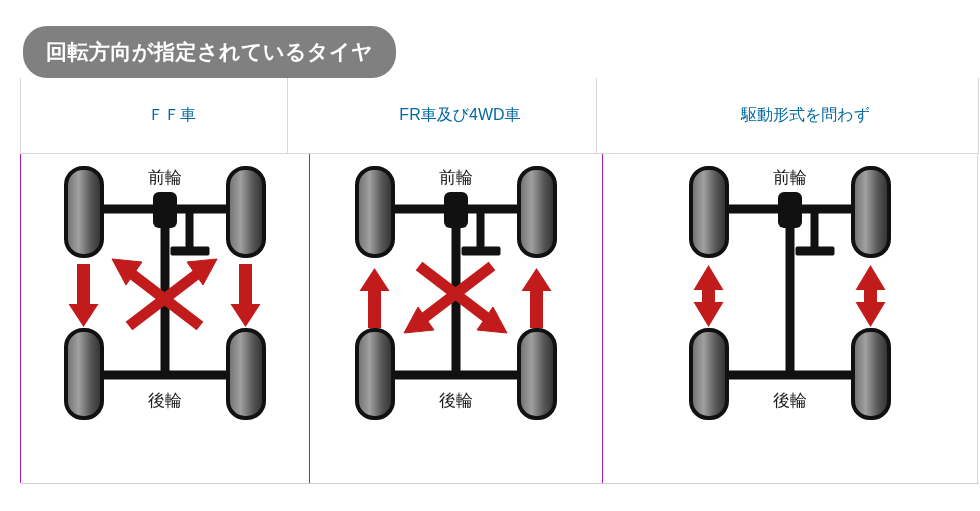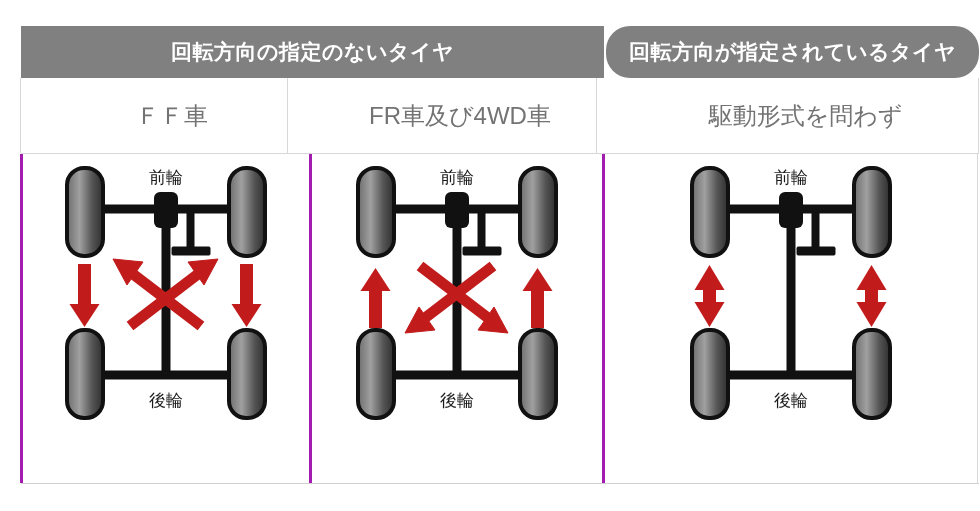--- a/index.html
+++ b/index.html
@@ -56,22 +56,22 @@
     display: flex;
     height: 76px;
     width: 100%;
     border-bottom: 1px solid #d8d8d8;
     box-sizing: border-box;
   }
   .sub-cell {
     display: flex;
     align-items: center;
     justify-content: center;
-    font-size: 24px;
-    color: #737373;
+    font-size: 16px;
+    color: #0369a1;
     box-sizing: border-box;
     border-left: 1px solid #d8d8d8;
     border-right: 1px solid #d8d8d8;
     margin-left: -1px;
     padding-left: 36px;
   }
   .sub-cell.c1 { width: 290px; border-left: 1px solid #d8d8d8; }
   .sub-cell.c2 { width: 336px; }
   .sub-cell.c3 { width: 416px; }
 
@@ -79,41 +79,40 @@
   .diag-row {
     display: flex;
     height: 330px;
     width: 100%;
     box-sizing: border-box;
     border-bottom: 1px solid #d0d0d0;
   }
   .diag-cell {
     position: relative;
     box-sizing: border-box;
-    border-left: 3px solid #a21caf;
+    border-left: 1px solid #a21caf;
     border-right: 1px solid #d8d8d8;
     margin-left: -1px;
     display: flex;
     align-items: flex-start;
     justify-content: center;
   }
   .diag-cell.c1 { width: 290px; }
   .diag-cell.c2 { width: 294px; }
   .diag-cell.c3 { width: 376px; }
 
   .diagram { display: block; }
 </style>
 </head>
 <body>
 
 <div class="page">
   <div class="table-wrap">
 
     <div class="header-row">
-      <div class="header-cell left">回転方向の指定のないタイヤ</div>
       <div class="header-cell sep"></div>
       <div class="header-cell right">回転方向が指定されているタイヤ</div>
     </div>
 
     <div class="sub-row">
       <div class="sub-cell c1">ＦＦ車</div>
       <div class="sub-cell c2">FR車及び4WD車</div>
       <div class="sub-cell c3">駆動形式を問わず</div>
     </div>
 

